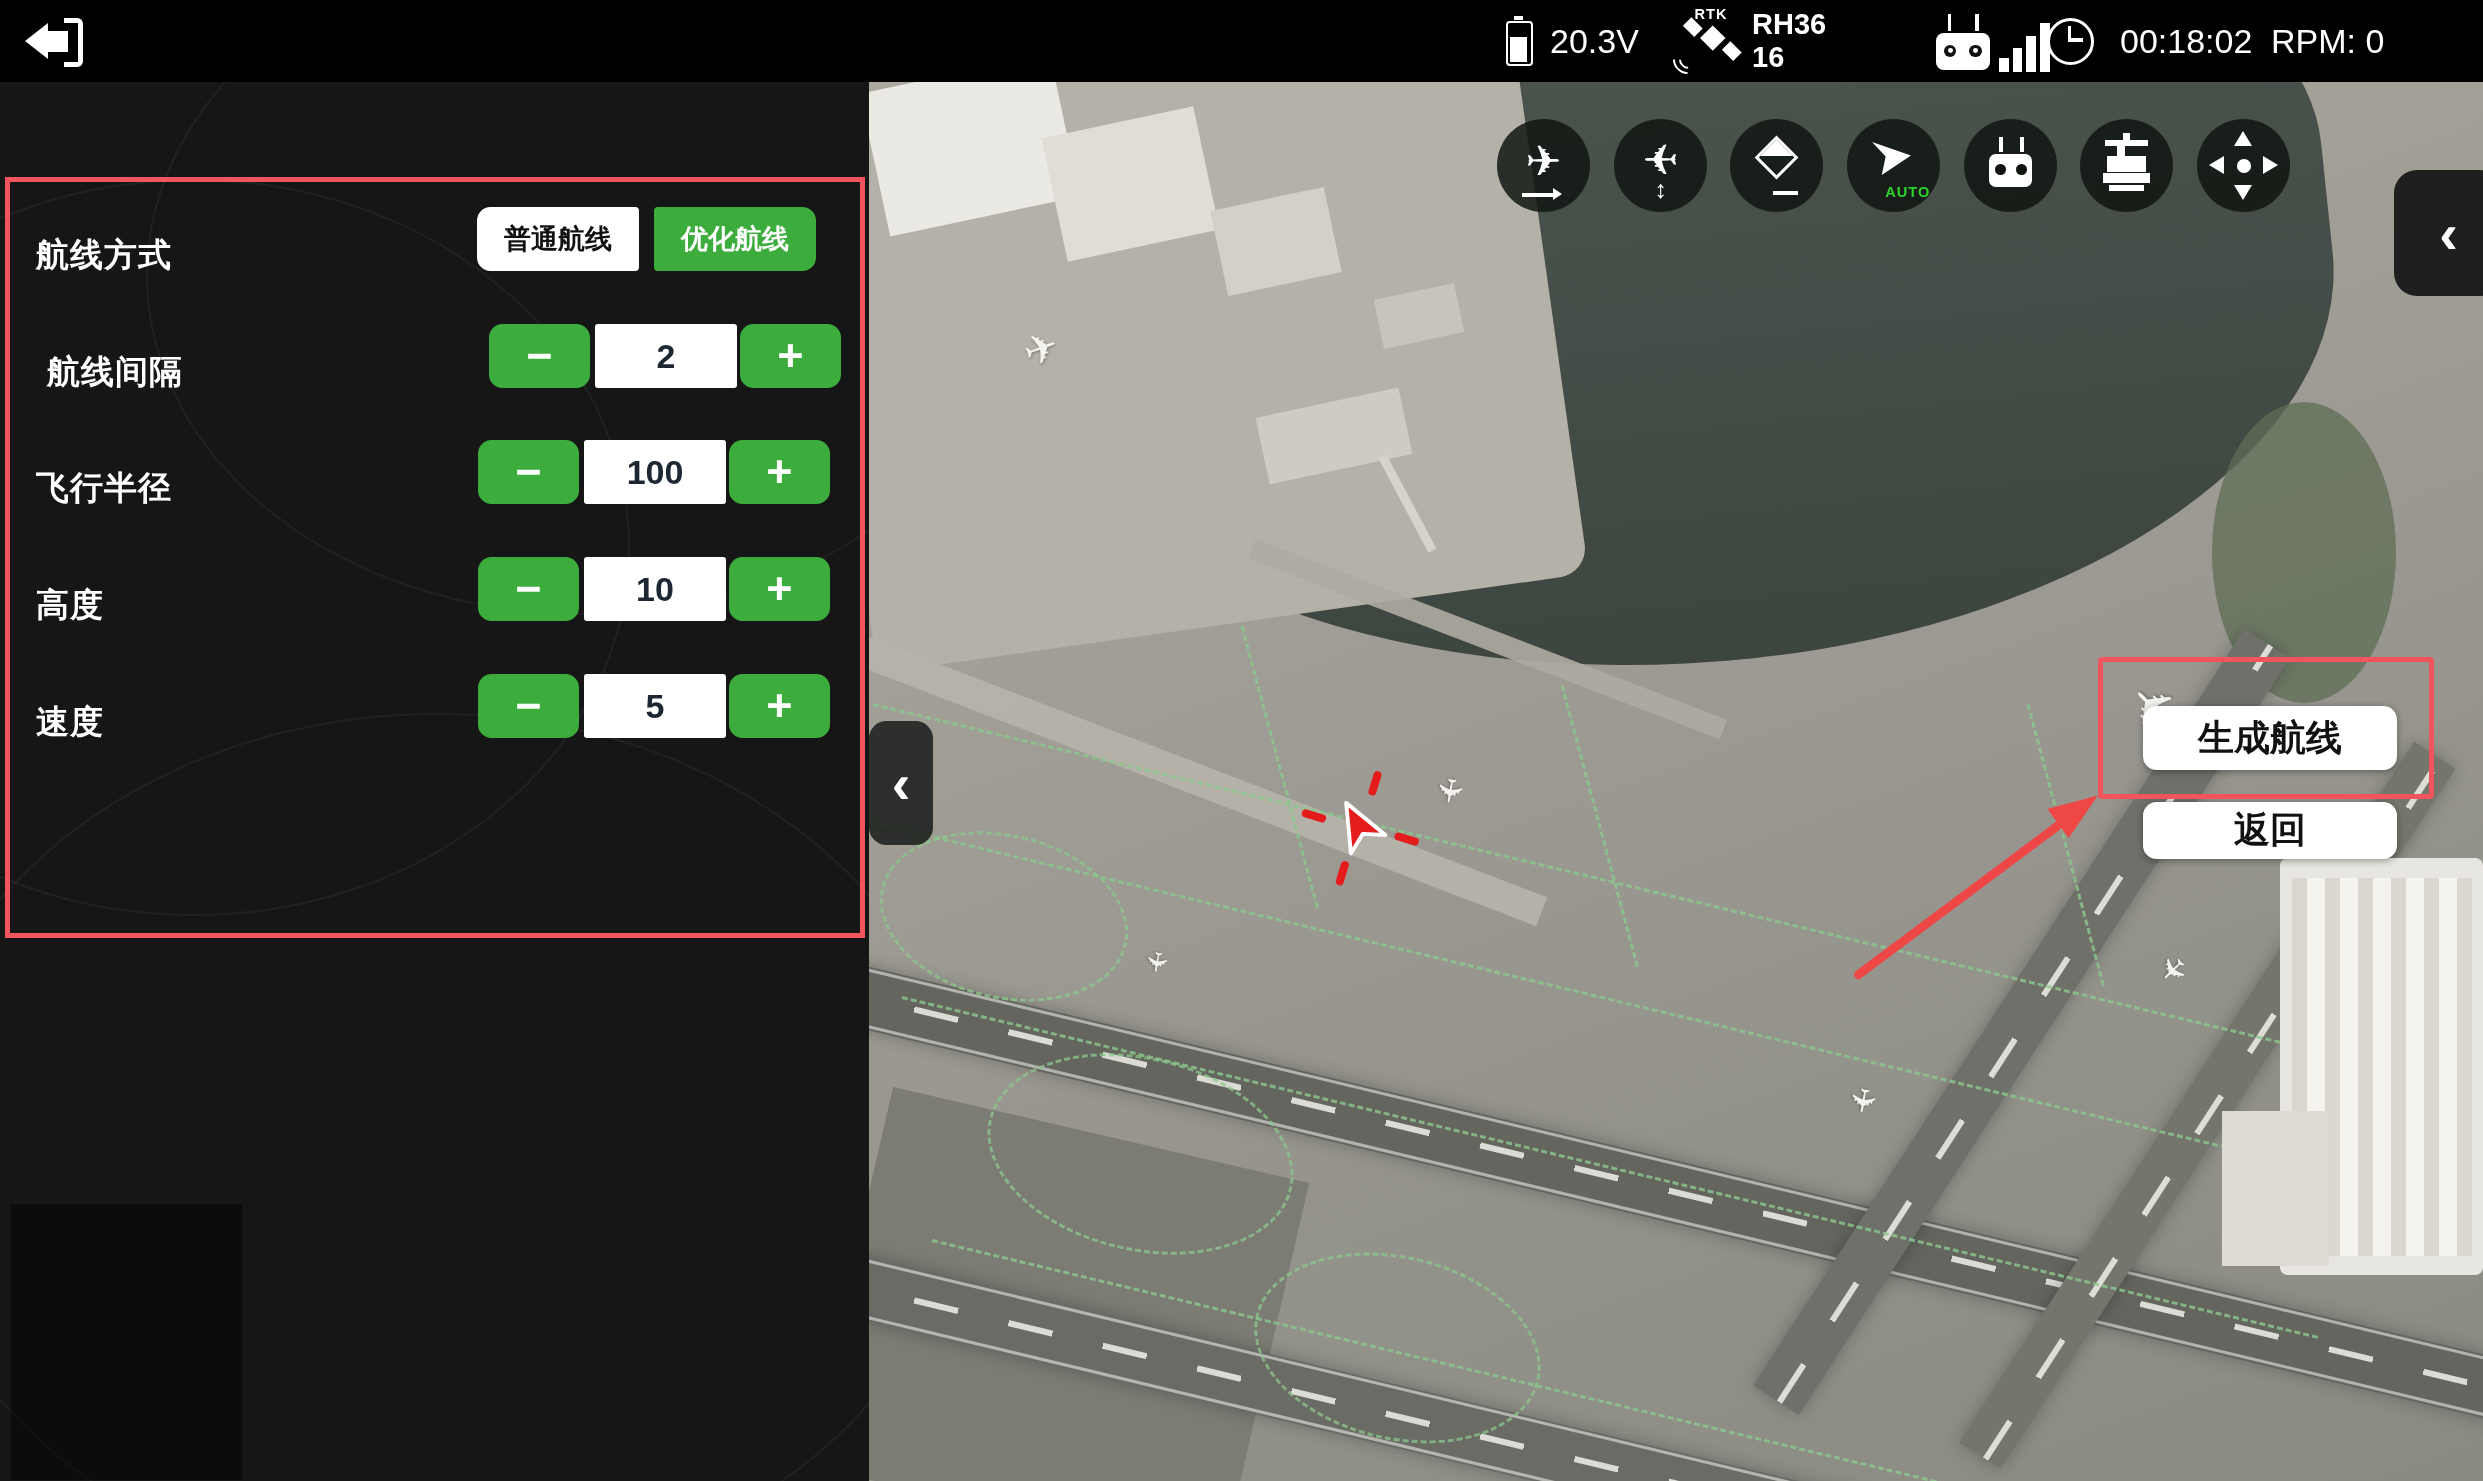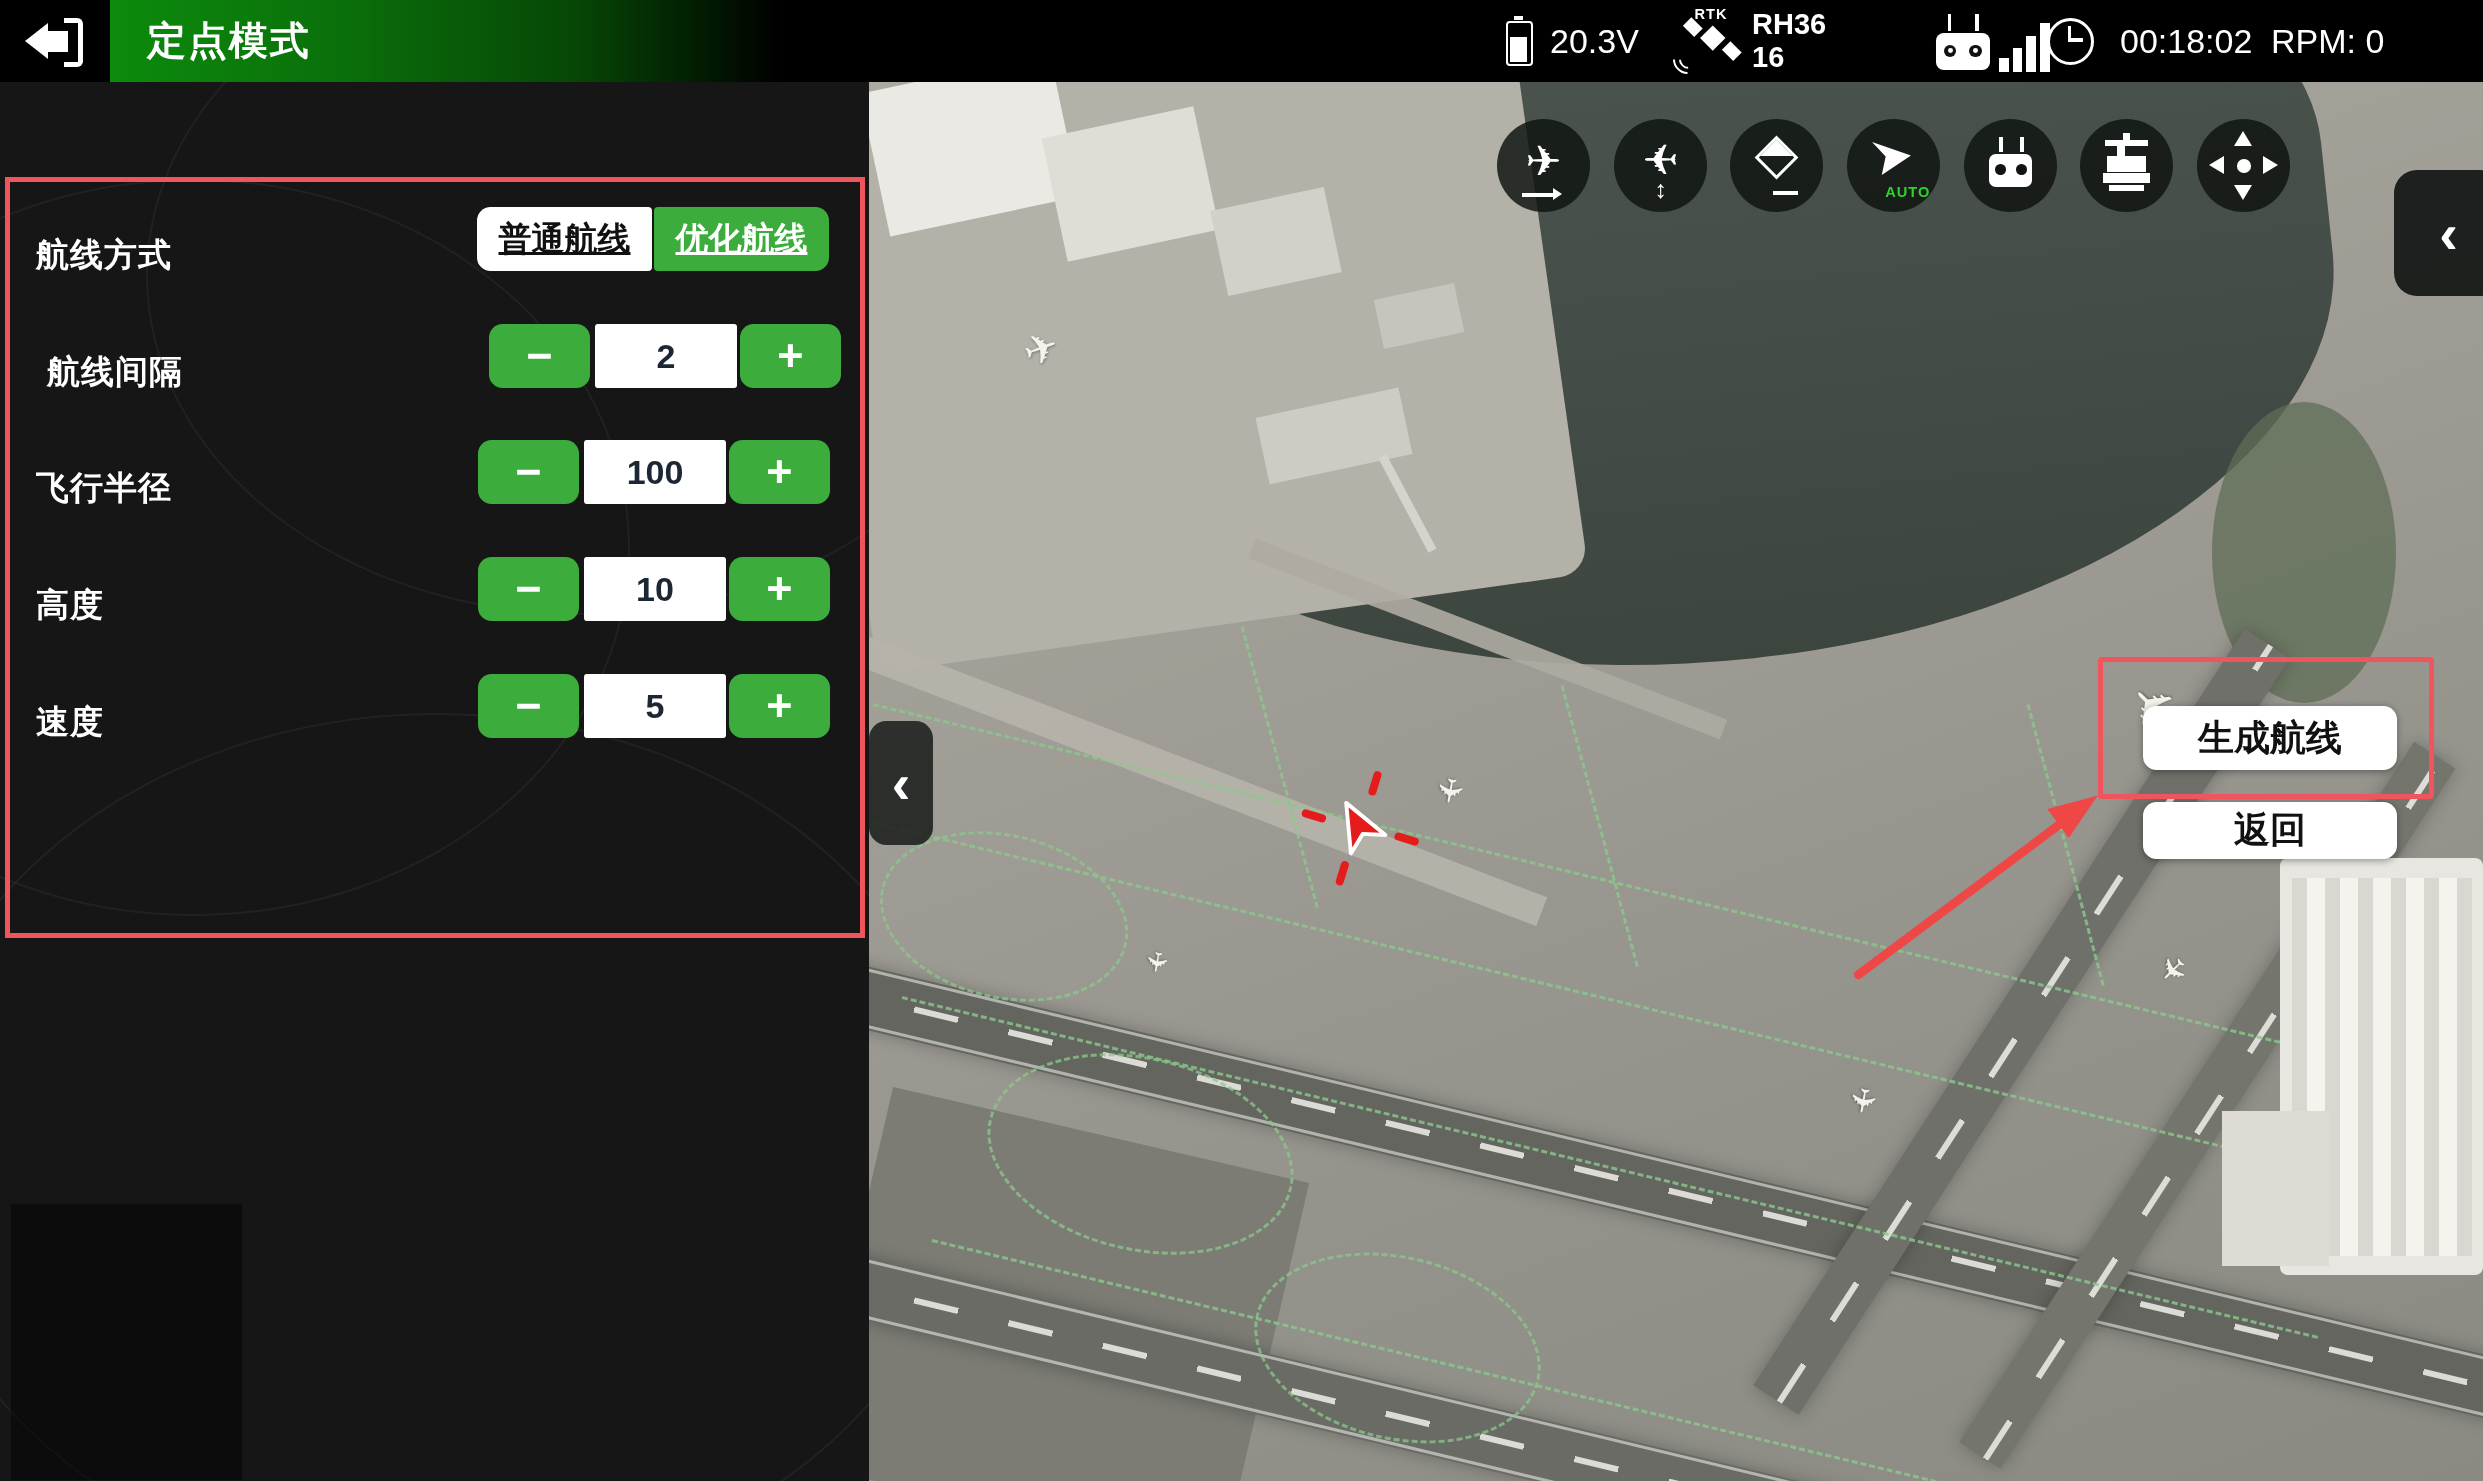--- a/index.html
+++ b/index.html
@@ -119,22 +119,22 @@
   .pblock { position:absolute; background:rgba(0,0,0,.45); border:1px solid rgba(255,255,255,.04); }
   .ptitle { position:absolute; left:0; top:95px; width:805px; text-align:center; color:#fff; font-size:37px; font-weight:700; letter-spacing:1.9px; }
   .pbox { position:absolute; left:4.9px; top:95px; width:860px; height:761px; border:5.8px solid #f0545c; z-index:5; pointer-events:none; }
   .prow { position:absolute; left:0; width:869px; height:64px; }
   .plabel { position:absolute; left:36px; top:16px; line-height:64px; color:#fff; font-size:33px; font-weight:700; letter-spacing:1px; }
   .step { position:absolute; top:0; width:101px; height:64px; background:#3cac3c; border:none; border-radius:13.6px;
           color:#fff; font-size:45px; font-weight:700; line-height:58px; cursor:pointer; font-family:inherit; }
   .step.minus { left:478px; } .step.plus { left:729px; }
   .val { position:absolute; left:584px; top:0; width:142px; height:64px; background:#fff; border-radius:2.9px;
          text-align:center; line-height:64px; color:#1d2733; font-size:34px; font-weight:700; }
-  .segbtn { position:absolute; top:0; width:175px; height:64px; border:none; font-family:inherit;
-            font-size:33px; font-weight:700; cursor:pointer;text-decoration:underline; }
+  .segbtn { position:absolute; top:0; width:162px; height:64px; border:none; font-family:inherit;
+            font-size:27px; font-weight:700; cursor:pointer; }
   .segbtn.l { left:477px; border-radius:13.6px 3.9px 3.9px 13.6px; }
   .segbtn.r { left:654px; border-radius:3.9px 13.6px 13.6px 3.9px; }
   .segbtn.white { background:#fff; color:#111; }
   .segbtn.green { background:#3cac3c; color:#fff; }
 </style>
 </head>
 <body>
 
 <div class="stage">
 
@@ -195,23 +195,20 @@
   </div>
 
   <div class="topbar">
     <div class="back-sq">
       <div class="back-ic">
         <div class="back-tri"></div>
           <div class="back-bar"></div>
           <div class="back-brk"></div>
       </div>
     </div>
-    <div class="green-band">
-      <div class="mode-label">定点模式</div>
-    </div>
     <div class="batt"></div>
     <div class="st-txt" style="left:1550px;">20.3V</div>
     <div class="rtk">
       <div class="rtk-lab">RTK</div>
       <div class="rtk-p1"></div>
         <div class="rtk-body"></div>
         <div class="rtk-p2"></div>
       <div class="rtk-w1"></div>
         <div class="rtk-w2"></div>
     </div>

